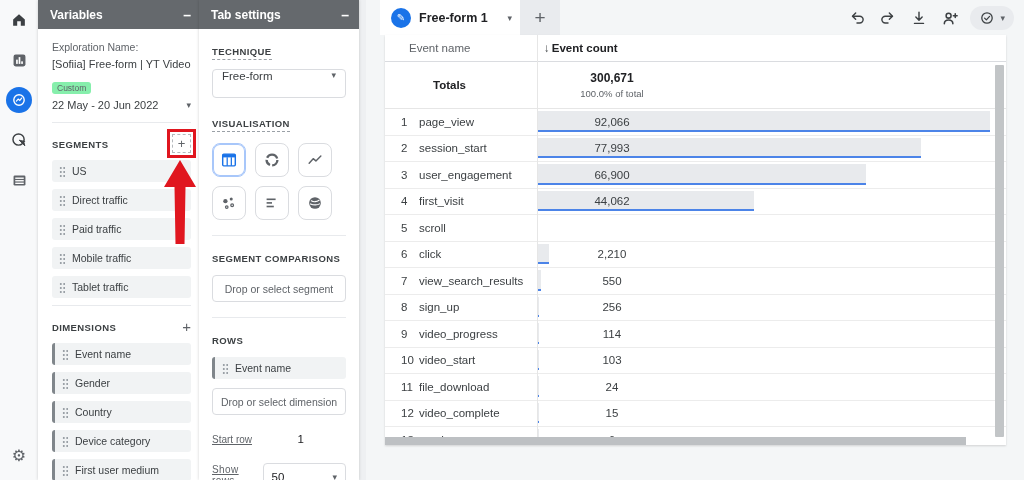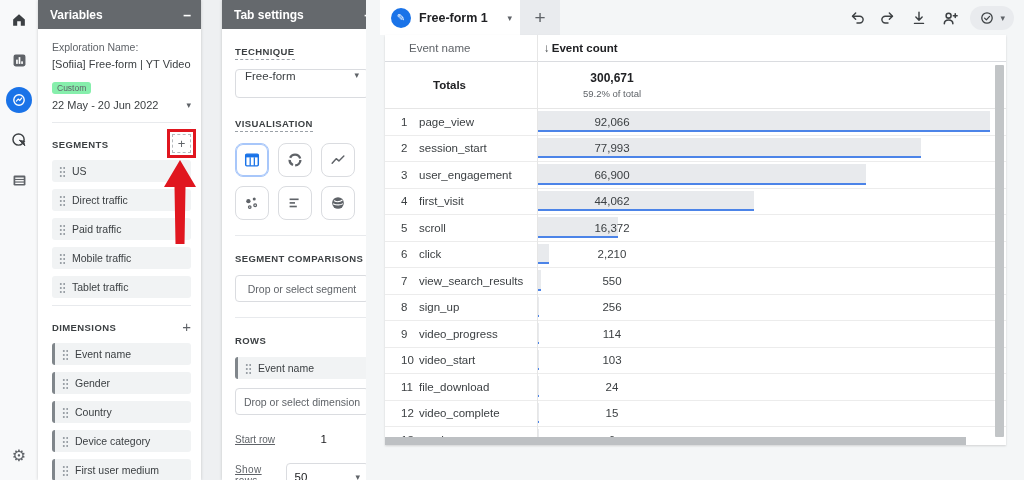--- a/index.html
+++ b/index.html
@@ -12,21 +12,21 @@
   .nav-ic svg { display:block; }
   .explore-circle { width:26px; height:26px; border-radius:50%; background:#1a73e8; display:flex; align-items:center; justify-content:center; }
   .gear { position:absolute; left:0; bottom:10px; width:38px; height:30px; display:flex; align-items:center; justify-content:center; color:#5f6368; font-size:16px; cursor:pointer; }
 
   
   .panel { position:absolute; top:0; height:480px; background:#fff; box-shadow:0 0 3px rgba(0,0,0,.18); }
   .panel-header { height:29px; background:#65696d; color:#fff; font-size:12px; font-weight:bold;
     display:flex; align-items:center; justify-content:space-between; padding:0 10px 0 12px; }
   .panel-header .min { color:#fff; font-size:14px; font-weight:bold; cursor:pointer; line-height:10px; }
   .vars-panel { left:38px; width:163px; }
-  .tabset-panel { left:222px; width:160px; }
+  .tabset-panel { left:199px; width:160px; }
   .sec-label { font-size:9.5px; font-weight:bold; letter-spacing:.4px; color:#3c4043; }
   .sec-label.dashed { border-bottom:1px dashed #9aa0a6; padding-bottom:2px; }
   .muted-label { font-size:10px; color:#5f6368;text-decoration:underline; }
   .divider { border-top:1px solid #e8eaed; }
 
   
   .vars-body { padding:12px 10px 0 14px; }
   .exp-label { font-size:10.5px; color:#5f6368; }
   .exp-name { font-size:11px; color:#3c4043; margin-top:5px; white-space:nowrap; overflow:hidden; }
   .date-chip { display:inline-block; background:#86efac; color:#5f6368; font-size:8.5px; padding:1px 5px; border-radius:3px; margin-top:12px; }
@@ -342,21 +342,21 @@
   <div class="table-card">
     <div class="col-divider"></div>
     <div class="thead">
       <span class="th1">Event name</span>
       <span class="th2"><span class="sort-arrow">↓</span><span>Event count</span></span>
     </div>
     <div class="totals-row">
       <span class="totals-label">Totals</span>
       <span class="totals-val">
         <div class="big">300,671</div>
-        <div class="pct">59.2% of total</div>
+        <div class="pct">100.0% of total</div>
       </span>
     </div>
     <div id="table-rows">
         <div class="trow">
           <div class="c-num">1</div>
           <div class="c-name">page_view</div>
           <div class="c-val">
             <div class="bar" style="width: 452px;"></div>
             <span class="val-text">92,066</span>
           </div>
@@ -381,24 +381,20 @@
           <div class="c-num">4</div>
           <div class="c-name">first_visit</div>
           <div class="c-val">
             <div class="bar" style="width: 216.323px;"></div>
             <span class="val-text">44,062</span>
           </div>
         </div>
         <div class="trow">
           <div class="c-num">5</div>
           <div class="c-name">scroll</div>
-          <div class="c-val">
-            <div class="bar" style="width: 80.3787px;"></div>
-            <span class="val-text">16,372</span>
-          </div>
         </div>
         <div class="trow">
           <div class="c-num">6</div>
           <div class="c-name">click</div>
           <div class="c-val">
             <div class="bar" style="width: 10.85px;"></div>
             <span class="val-text">2,210</span>
           </div>
         </div>
         <div class="trow">

